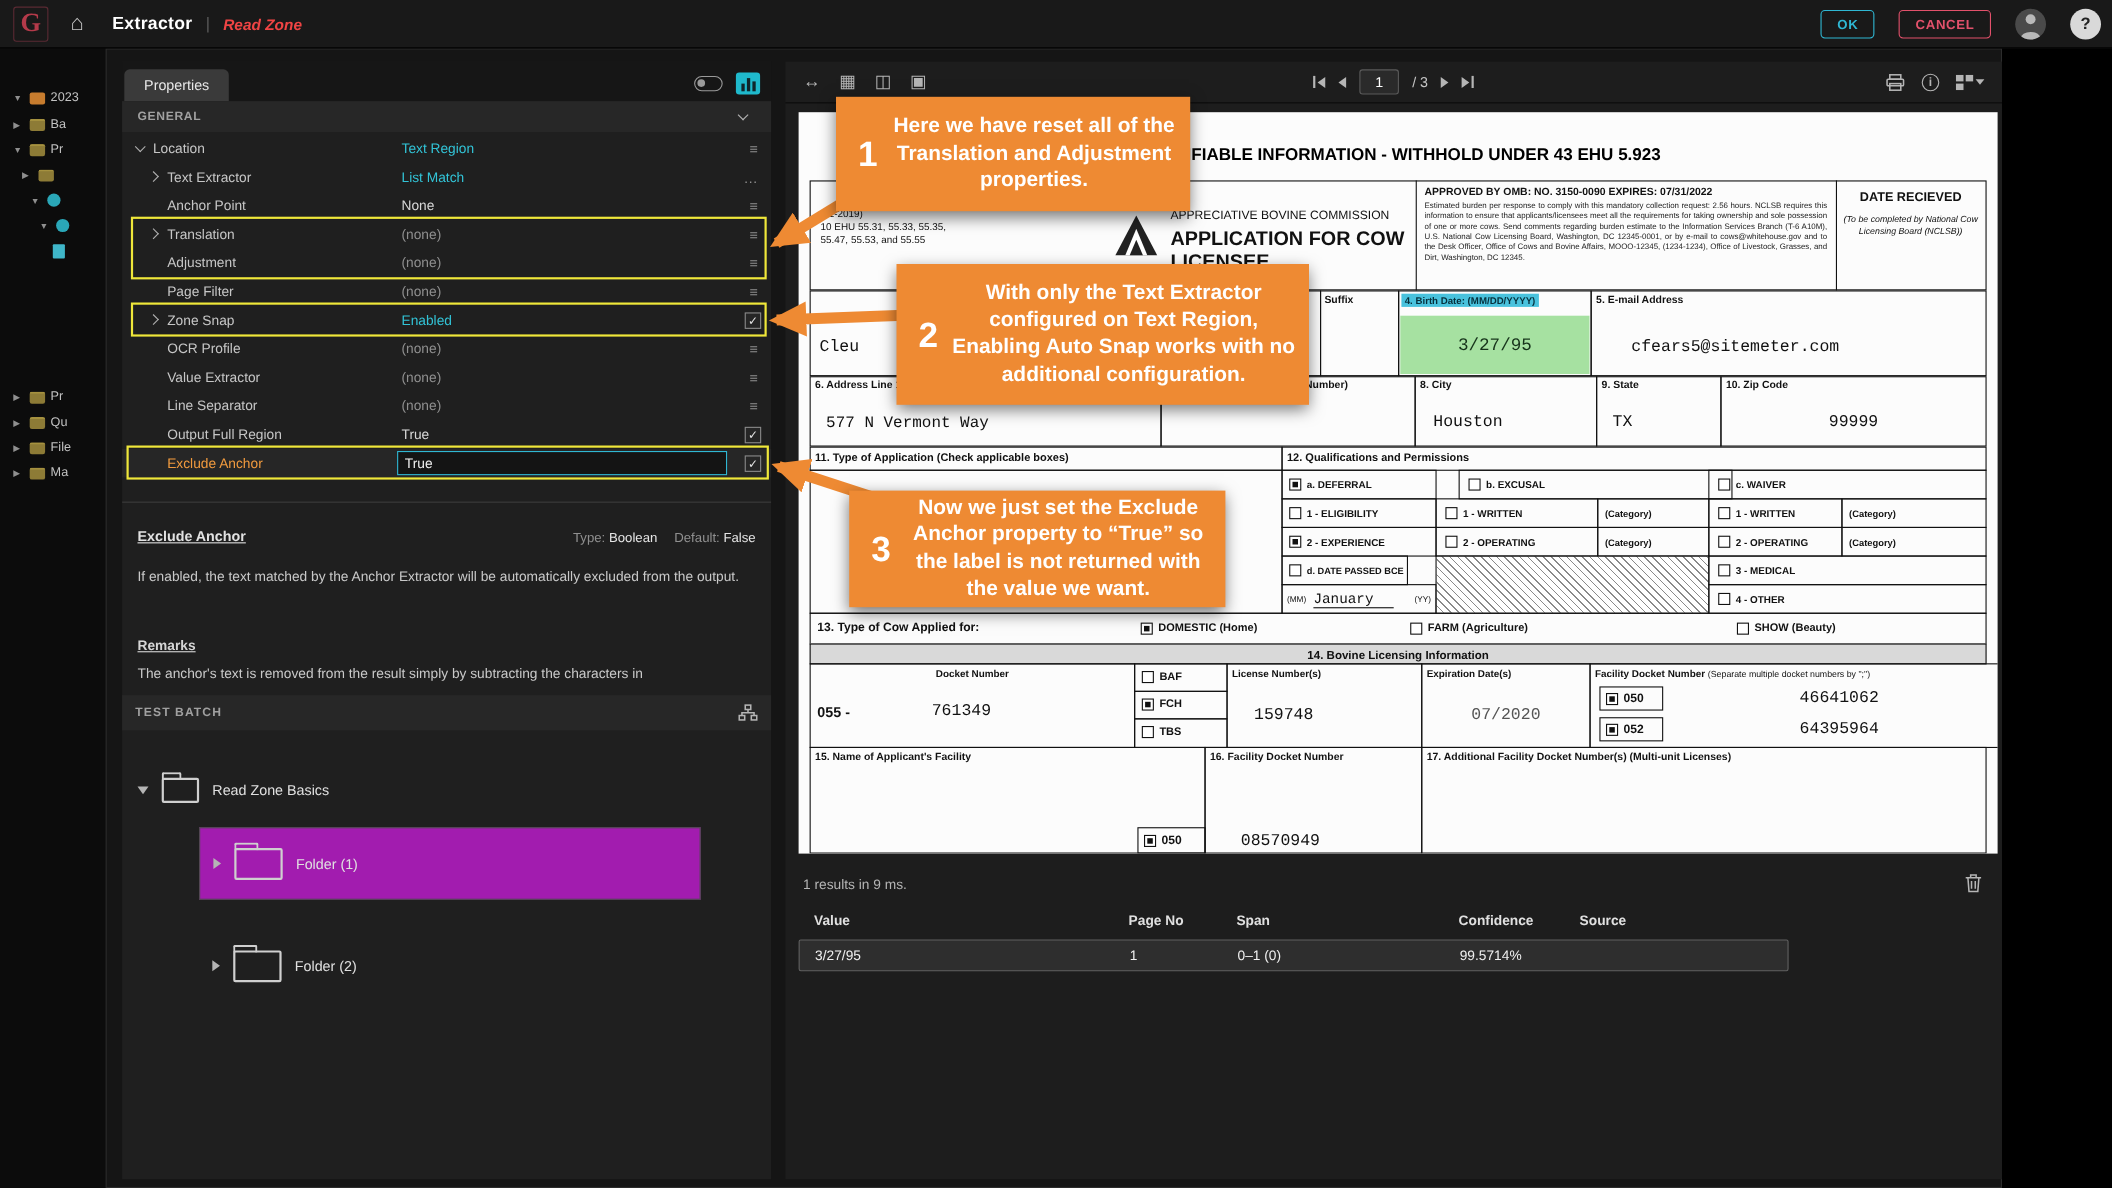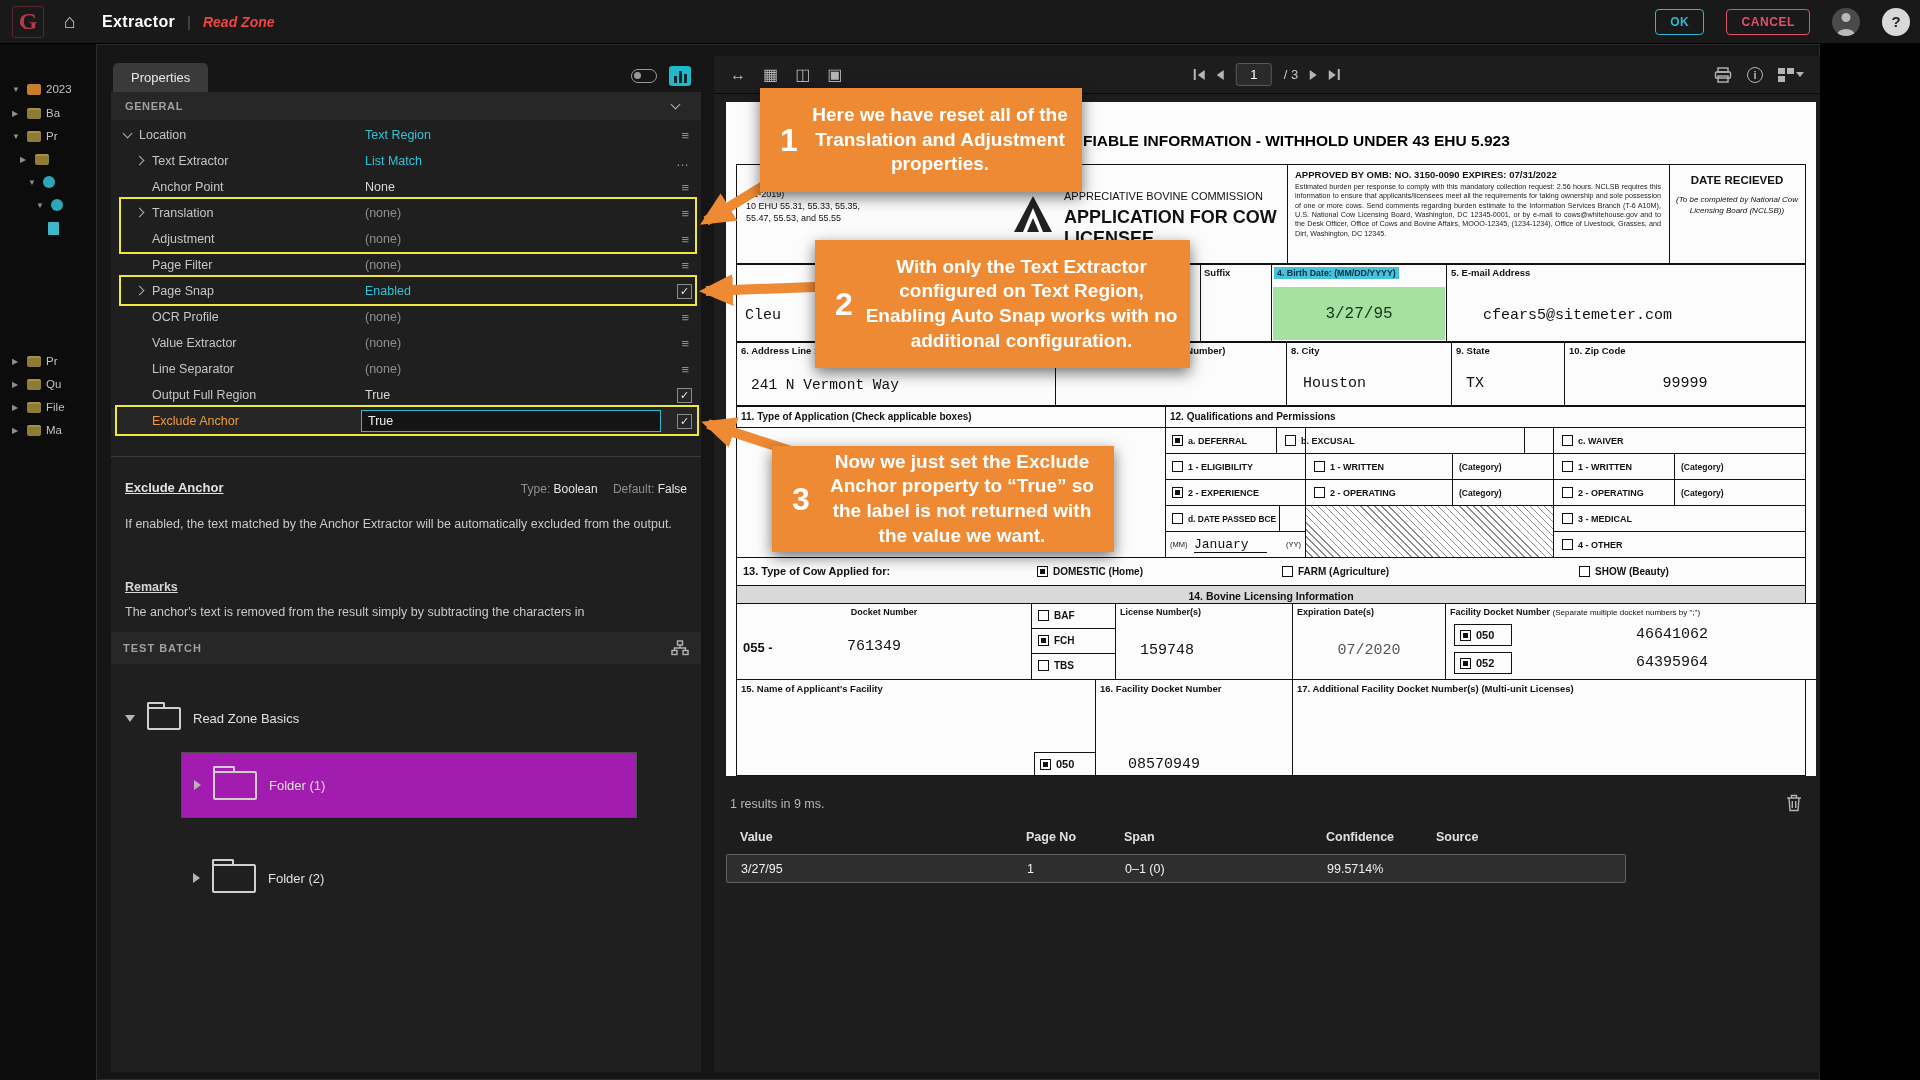--- a/index.html
+++ b/index.html
@@ -249,21 +249,21 @@
         <span class="rt">≡</span>
       </div>
     <div class="prow ind1">
         <span class="chev"></span>
         <span class="plabel">Page Filter</span>
         <span class="val none">(none)</span>
         <span class="rt">≡</span>
       </div>
     <div class="prow ind1">
         <span class="chev r"></span>
-        <span class="plabel">Page Snap</span>
+        <span class="plabel">Zone Snap</span>
         <span class="val teal">Enabled</span>
         <span class="pcheck"></span>
       </div>
     <div class="prow ind1">
         <span class="chev"></span>
         <span class="plabel">OCR Profile</span>
         <span class="val none">(none)</span>
         <span class="rt">≡</span>
       </div>
     <div class="prow ind1">
@@ -428,21 +428,21 @@
         <span class="mono" style="font-size:16px;color:#16331a">3/27/95</span>
       </div>
     </div>
     <div class="cell" style="left:720px;top:162px;width:360px;height:78px">
       <span class="lab" style="position:absolute;left:4px;top:2px">5.  E-mail Address</span>
       <span class="mono" style="position:absolute;left:36px;top:42px;font-size:15px">cfears5@sitemeter.com</span>
     </div>
 
     <div class="cell" style="left:10px;top:240px;width:320px;height:64px">
       <span class="lab" style="position:absolute;left:4px;top:2px">6.  Address Line 1 (Street Addres)</span>
-      <span class="mono" style="position:absolute;left:14px;top:34px;font-size:14.5px">241 N Vermont Way</span>
+      <span class="mono" style="position:absolute;left:14px;top:34px;font-size:14.5px">577 N Vermont Way</span>
     </div>
     <div class="cell" style="left:329px;top:240px;width:232px;height:64px">
       <span class="lab" style="position:absolute;left:4px;top:2px">7.  Address Line 2 (Apt./Unit Number)</span>
     </div>
     <div class="cell" style="left:560px;top:240px;width:166px;height:64px">
       <span class="lab" style="position:absolute;left:4px;top:2px">8.  City</span>
       <span class="mono" style="position:absolute;left:16px;top:32px;font-size:15px">Houston</span>
     </div>
     <div class="cell" style="left:725px;top:240px;width:114px;height:64px">
       <span class="lab" style="position:absolute;left:4px;top:2px">9.  State</span>
@@ -485,21 +485,21 @@
           <span class="fcb"></span>
           <span style="font-size:8.4px">d.  DATE PASSED BCE</span>
         </span>
       </div>
     <div class="cell" style="left:439px;top:429px;width:141px;height:27px">
       <span style="position:absolute;left:4px;top:8px;font-size:7.5px">(MM)</span>
       <span class="mono" style="position:absolute;left:28px;top:5px;font-size:13px;border-bottom:1px solid #111;padding-right:18px">January</span>
       <span style="position:absolute;right:4px;top:8px;font-size:7.5px">(YY)</span>
     </div>
 
-    <div class="cell" style="left:550px;top:325px;width:249px;height:27px">
+    <div class="cell" style="left:600px;top:325px;width:249px;height:27px">
         <span class="fitem" style="padding:7px 0 0 8px">
           <span class="fcb"></span>
           <span>b.  EXCUSAL</span>
         </span>
       </div>
     <div class="cell" style="left:579px;top:351px;width:148px;height:27px">
         <span class="fitem" style="padding:7px 0 0 8px">
           <span class="fcb"></span>
           <span>1 - WRITTEN</span>
         </span>

